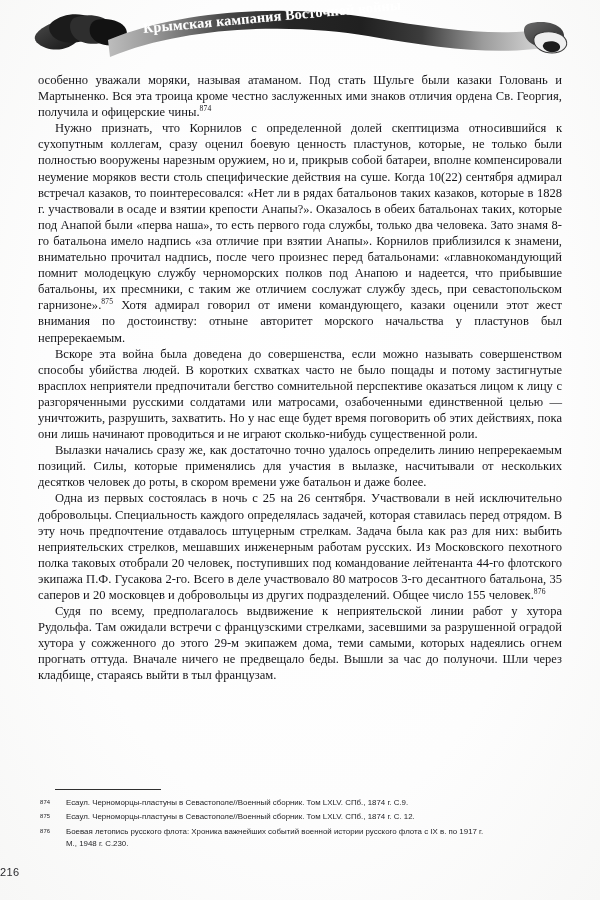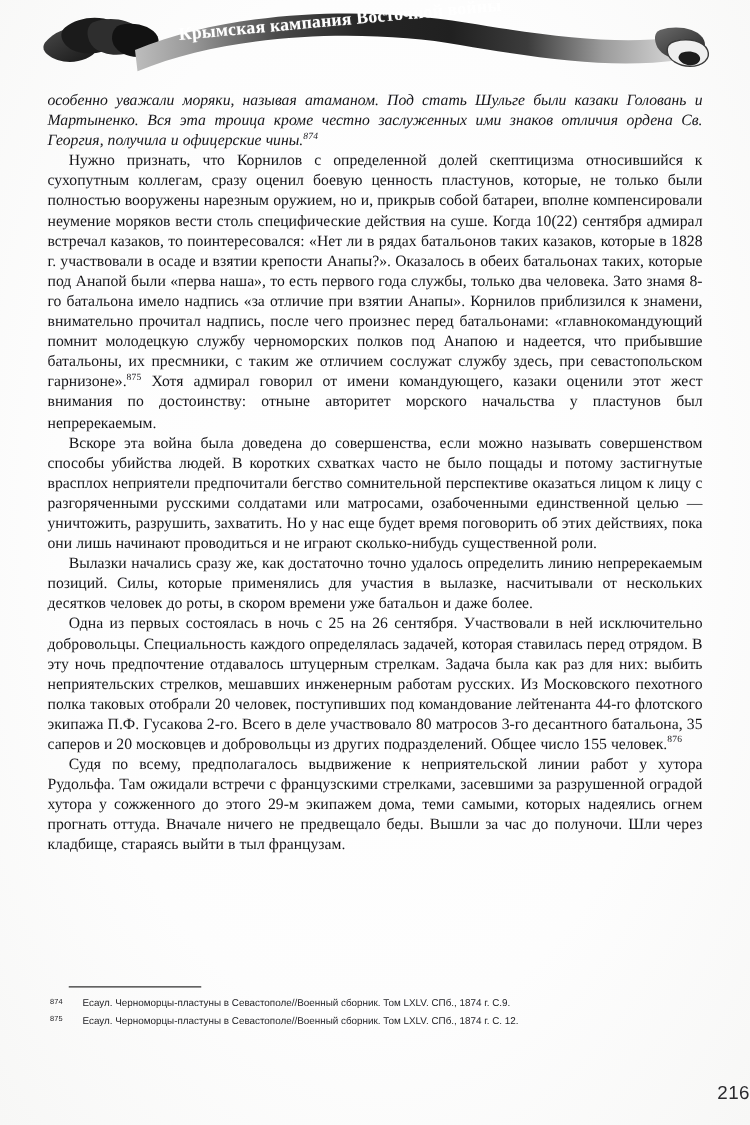--- a/index.html
+++ b/index.html
@@ -73,21 +73,21 @@
   .para {
     margin: 0;
     text-align: justify;
     text-align-last: left;
     font-size: 12.55px;
     line-height: 16.1px;
     text-indent: 17px;
     hyphens: manual;
     word-spacing: .1px;
   }
-  .para.first { text-indent: 0; font-style: italic; }
+  .para.first { text-indent: 0; }
 
   sup.fn {
     font-size: 7.6px;
     vertical-align: super;
     line-height: 0;
     letter-spacing: .2px;
   }
 
   
   .fn-rule {
@@ -124,23 +124,23 @@
     letter-spacing: .1px;
   }
   .fn-text { display: block; }
 
   
   .page-number {
     position: absolute;
     left: 0;
     top: 866px;
     width: 600px;
-    text-align: right;
+    text-align: left;
     font-family: "Liberation Sans", "DejaVu Sans", sans-serif;
-    font-size: 15px;
+    font-size: 11px;
     color: #2a2a2e;
     letter-spacing: .4px;
   }
 </style>
 </head>
 <body>
 
 <div class="page">
 
   <div class="banner">
@@ -210,17 +210,22 @@
 
   <div class="footnotes">
     <div class="fn-item">
       <span class="fn-num">874</span>
       <span class="fn-text">Есаул. Черноморцы-пластуны в Севастополе//Военный сборник. Том LXLV. СПб., 1874 г. С.9.</span>
     </div>
     <div class="fn-item">
       <span class="fn-num">875</span>
       <span class="fn-text">Есаул. Черноморцы-пластуны в Севастополе//Военный сборник. Том LXLV. СПб., 1874 г. С. 12.</span>
     </div>
+    <div class="fn-item">
+      <span class="fn-num">876</span>
+      <span class="fn-text">Боевая летопись русского флота: Хроника важнейших событий военной истории русского флота с IX в. по 1917 г.</span>
+      <span class="cont">М., 1948 г. С.230.</span>
+    </div>
   </div>
 
   <div class="page-number">216</div>
 
 </div>
 
 </body></html>

